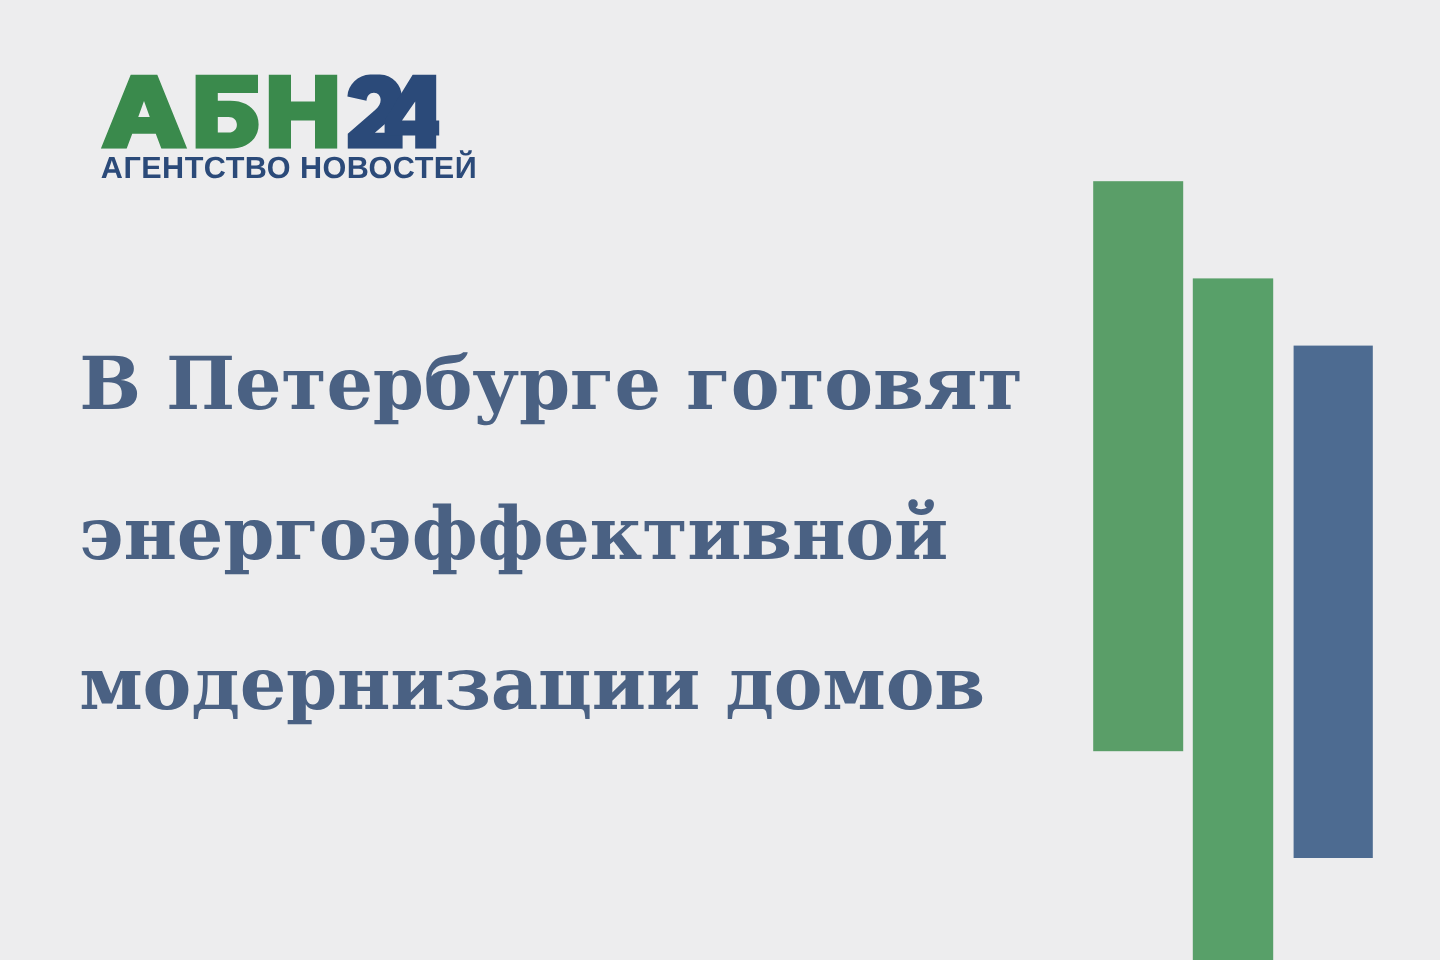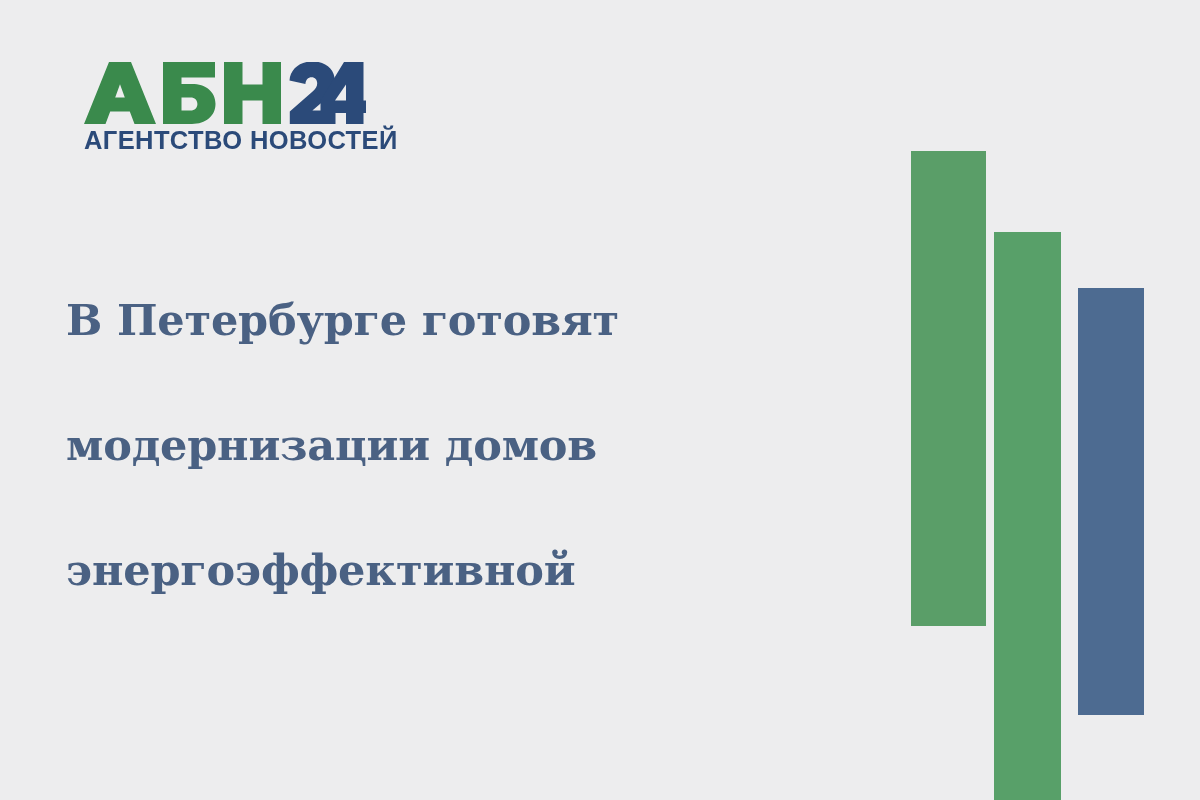--- a/index.html
+++ b/index.html
@@ -49,21 +49,21 @@
   
   #headline {
     position: absolute;
     left: 66px;
     top: 258px;
     width: 810px;
   }
   .headline-line {
     font-family: "DejaVu Serif", "Liberation Serif", serif;
     font-weight: 700;
-    font-size: 43px;
+    font-size: 61px;
     line-height: 125px;
     color: #4a6183;
     white-space: nowrap;
     letter-spacing: -0.2px;
   }
 
   
   #bars {
     position: absolute;
     left: 0;
@@ -97,22 +97,22 @@
       <path d="M205.5 18.5 C206.2 6.8 216.2 -0.6 228.5 -0.6 C241.5 -0.6 250.8 7.2 250.8 18.6 C250.8 26.4 246.8 32.4 239.2 39.2 L228.4 48.6 H251.5 V62 H205.8 V49.5 L228.6 29.6 C231.8 26.8 233.2 24.4 233.2 21.2 C233.2 17.8 231 15.2 227.6 15.2 C224 15.2 221.8 17.8 221.4 22 Z" fill="#2b4a79"></path>
 
       <path d="M276 0 H260 L236.5 38.5 V51 H262 V62 H279.5 V51 H286 V38.5 H279.5 V0 Z M262 22.5 V38.5 H251 Z" fill="#2b4a79"></path>
     </svg>
 
     <span id="logo-tagline" style="color: rgb(43, 74, 121);">АГЕНТСТВО НОВОСТЕЙ</span>
   </div>
 
   <div id="headline">
     <div class="headline-line" style="color: rgb(74, 97, 131);">В Петербурге готовят</div>
+    <div class="headline-line" style="color: rgb(74, 97, 131);">энергоэффективной</div>
     <div class="headline-line" style="color: rgb(74, 97, 131);">модернизации домов</div>
-    <div class="headline-line" style="color: rgb(74, 97, 131);">энергоэффективной</div>
   </div>
 
   <div id="bars">
     <div class="bar" id="bar-1" style="left: 911px; top: 151px; width: 75px; height: 475px; background: rgb(90, 158, 104);"></div>
     <div class="bar" id="bar-2" style="left: 994px; top: 232px; width: 67px; height: 568px; background: rgb(88, 160, 105);"></div>
     <div class="bar" id="bar-3" style="left: 1078px; top: 288px; width: 66px; height: 427px; background: rgb(77, 107, 145);"></div>
   </div>
 
 </div>
 

